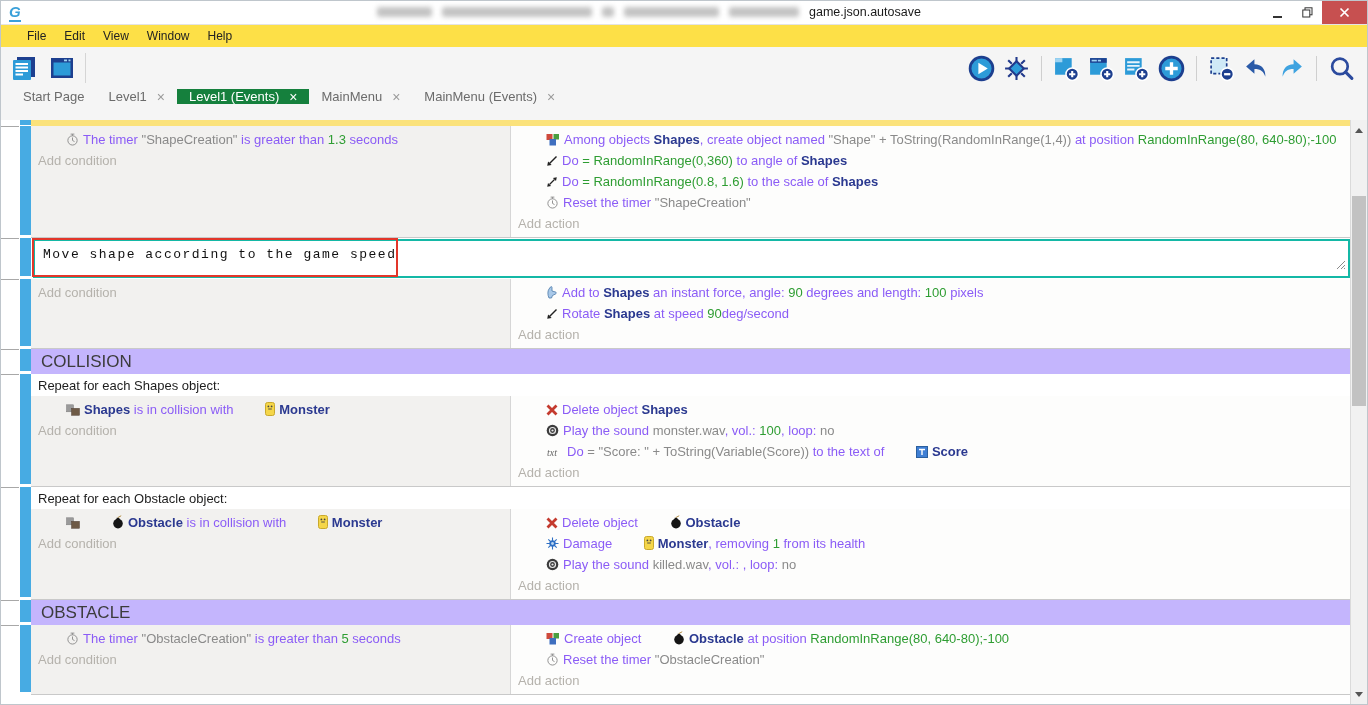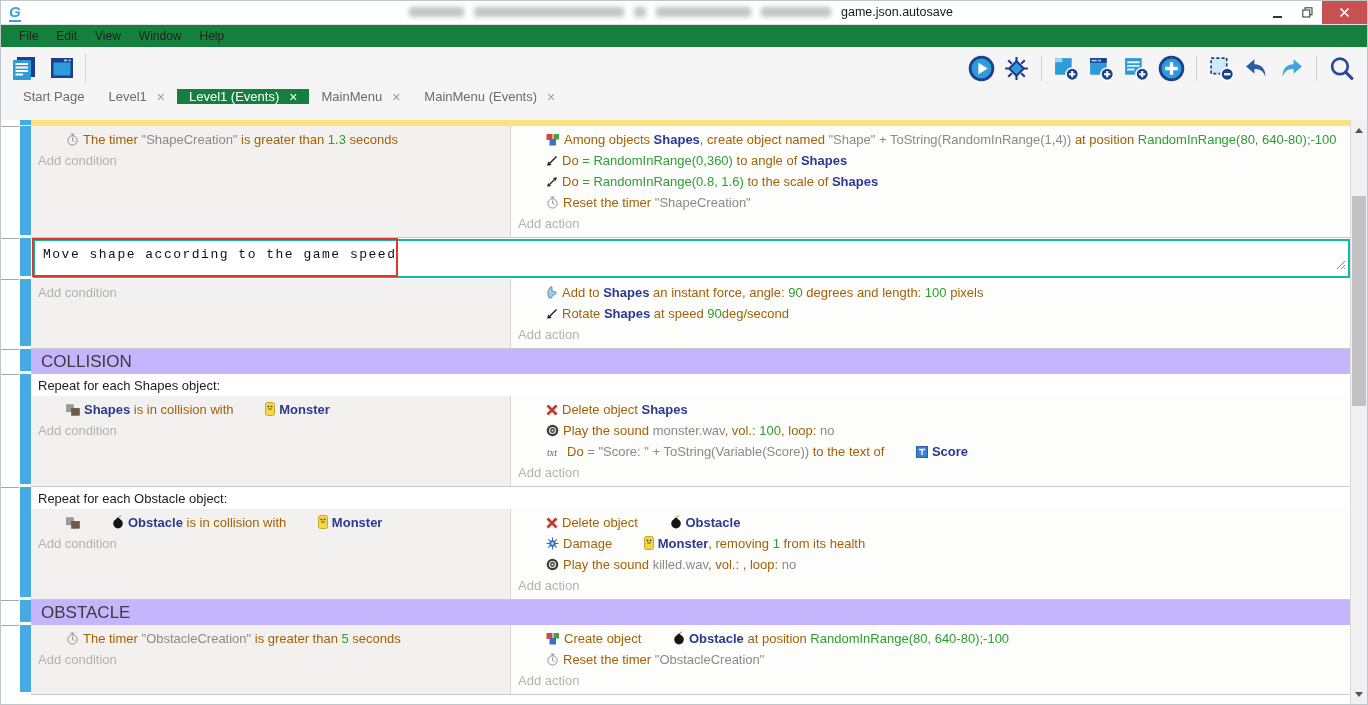--- a/index.html
+++ b/index.html
@@ -2,30 +2,30 @@
 <html><head>
 <meta charset="utf-8">
 <style>
   html,body{margin:0;padding:0;}
   body{font-family:"Liberation Sans",sans-serif;background:#fff;}
   #app{position:relative;width:1368px;height:705px;overflow:hidden;background:#fff;border:1px solid #bfc6cc;box-sizing:border-box;}
 
   
   #titlebar{height:23px;background:#ffffff;position:relative;border-bottom:1px solid #e4e4e4;}
   #logo{position:absolute;left:8px;top:2px;font-size:15px;font-weight:bold;font-style:italic;color:#3aa0d9;border-bottom:2px solid #3aa0d9;line-height:17px;}
-  #titlegroup{position:absolute;left:408px;top:4px;display:flex;align-items:center;gap:10px;}
+  #titlegroup{position:absolute;left:376px;top:4px;display:flex;align-items:center;gap:10px;}
   .blur-chunk{height:10px;background:#c3c3c3;border-radius:2px;filter:blur(2.5px);}
   #title-visible{font-size:12.5px;color:#1a1a1a;}
   #wincontrols{position:absolute;right:0;top:0;display:flex;height:23px;}
   .winbtn{width:30px;height:23px;display:flex;align-items:center;justify-content:center;}
   .winbtn.close{width:45px;background:#c75050;}
   .min-glyph{width:9px;height:2px;background:#333;margin-top:8px;}
 
   
-  #menubar{height:22px;background:#15803d;display:flex;align-items:center;padding-left:9px;}
+  #menubar{height:22px;background:#fde047;display:flex;align-items:center;padding-left:17px;}
   .menu-item{font-size:12px;color:#222;padding:0 9px;line-height:22px;}
 
   
   #toolbar{height:42px;background:#f5f5f5;display:flex;align-items:center;}
   #toolbar-left{display:flex;gap:8px;padding-left:8px;align-items:center;}
   .tl-sep{width:1px;height:30px;background:#d5d5d5;margin-left:8px;}
   #toolbar-right{margin-left:auto;display:flex;align-items:center;gap:8px;padding-right:12px;}
   .tbtn{width:27px;height:27px;display:inline-flex;align-items:center;justify-content:center;}
   .tbtn.big{width:30px;height:30px;}
   .tsep{width:1px;height:25px;background:#cfcfcf;margin:0 3px;}
@@ -48,21 +48,21 @@
   .evcontent{flex:1;min-width:0;}
   .ystrip{background:#fbe27b;height:6px;}
   .group-header{background:#c4b5fd;height:25px;line-height:25px;font-size:17px;color:#3c3c3c;padding-left:10px;}
   .stdrow .evcontent{border-bottom:1px solid #c9c9c9;background:#fff;}
   .repeat-label{font-size:13px;line-height:21px;padding:1px 7px 0;background:#fff;color:#1d1d1d;}
   .cols{display:flex;}
   .cond-col{width:480px;flex:0 0 480px;background:#f2f1ef;border-right:1px solid #d6d6d6;padding:3px 0;box-sizing:border-box;}
   .action-col{flex:1;min-width:0;background:#fdfdfc;padding:3px 0;}
   .ev-line{font-size:13px;line-height:21px;padding:0 10px 0 7px;color:#1d1d1d;}
   .add-line{color:#b5b2ac;font-size:13px;line-height:21px;padding:0 7px;}
-  .seg.k{color:#a16207;}
+  .seg.k{color:#8b5cf6;}
   .seg.obj{color:#2b3990;font-weight:bold;}
   .seg.g{color:#2e9d32;}
   .seg.q{color:#8a8a8a;}
   .seg.var{color:#8b4fc4;}
   .icn{display:inline-block;vertical-align:-2px;margin-right:4px;margin-left:28px;}
   .icn svg{display:block;}
 
   
   .commentrow .evcontent{background:#fff;}
   .comment-box{margin:1px 0 1px 2px;border:2px solid #14b8a6;background:#fff;height:29px;box-sizing:content-box;

